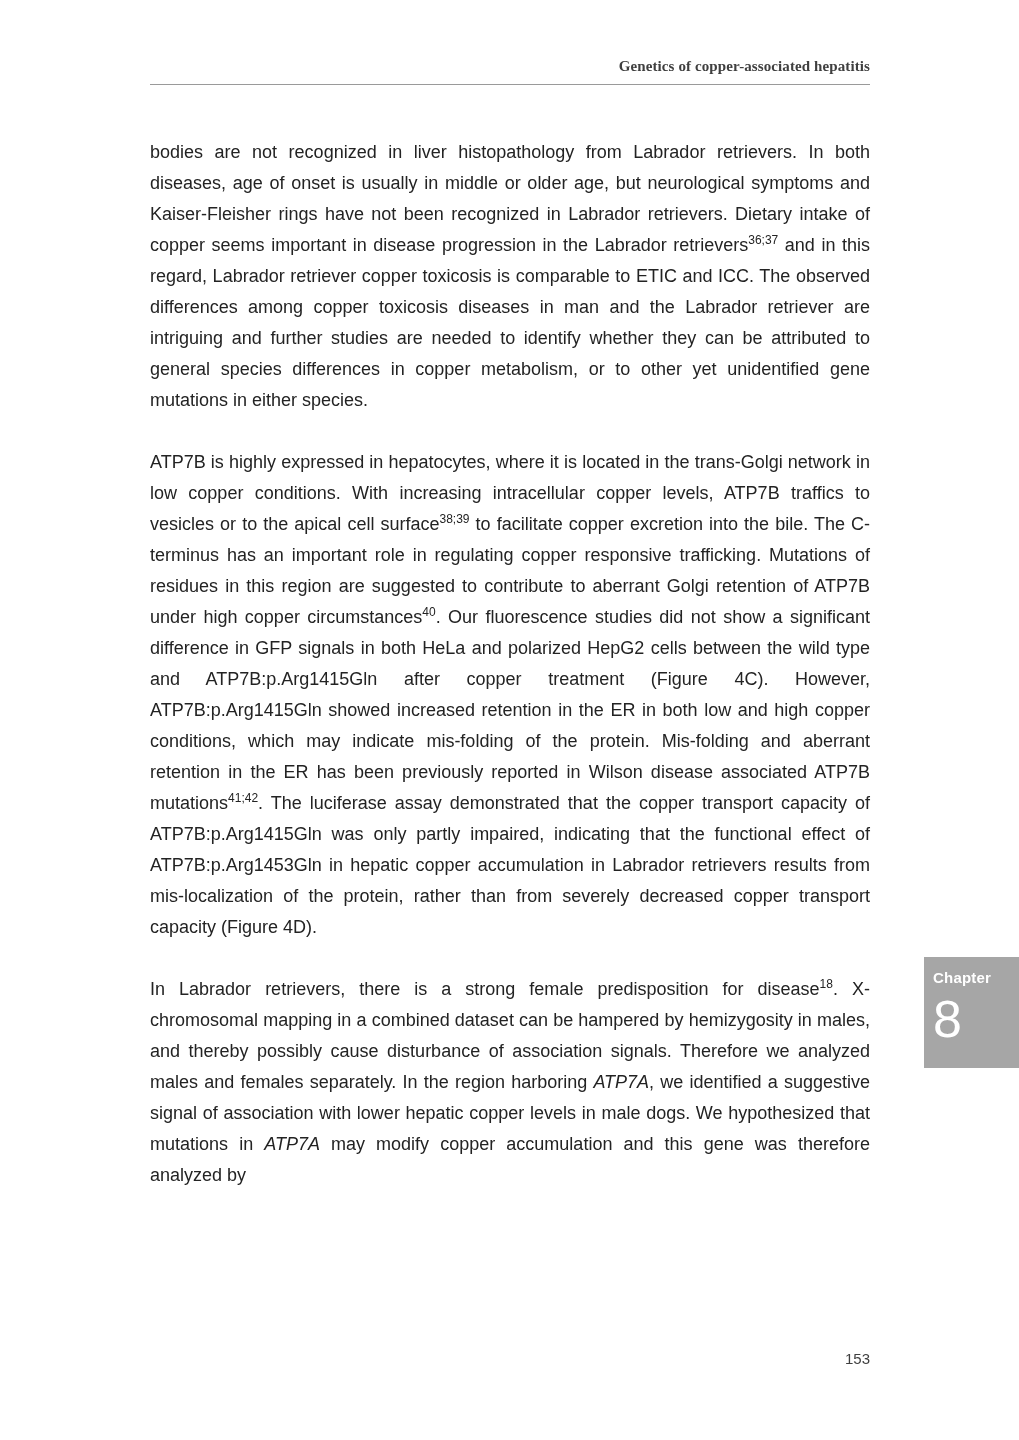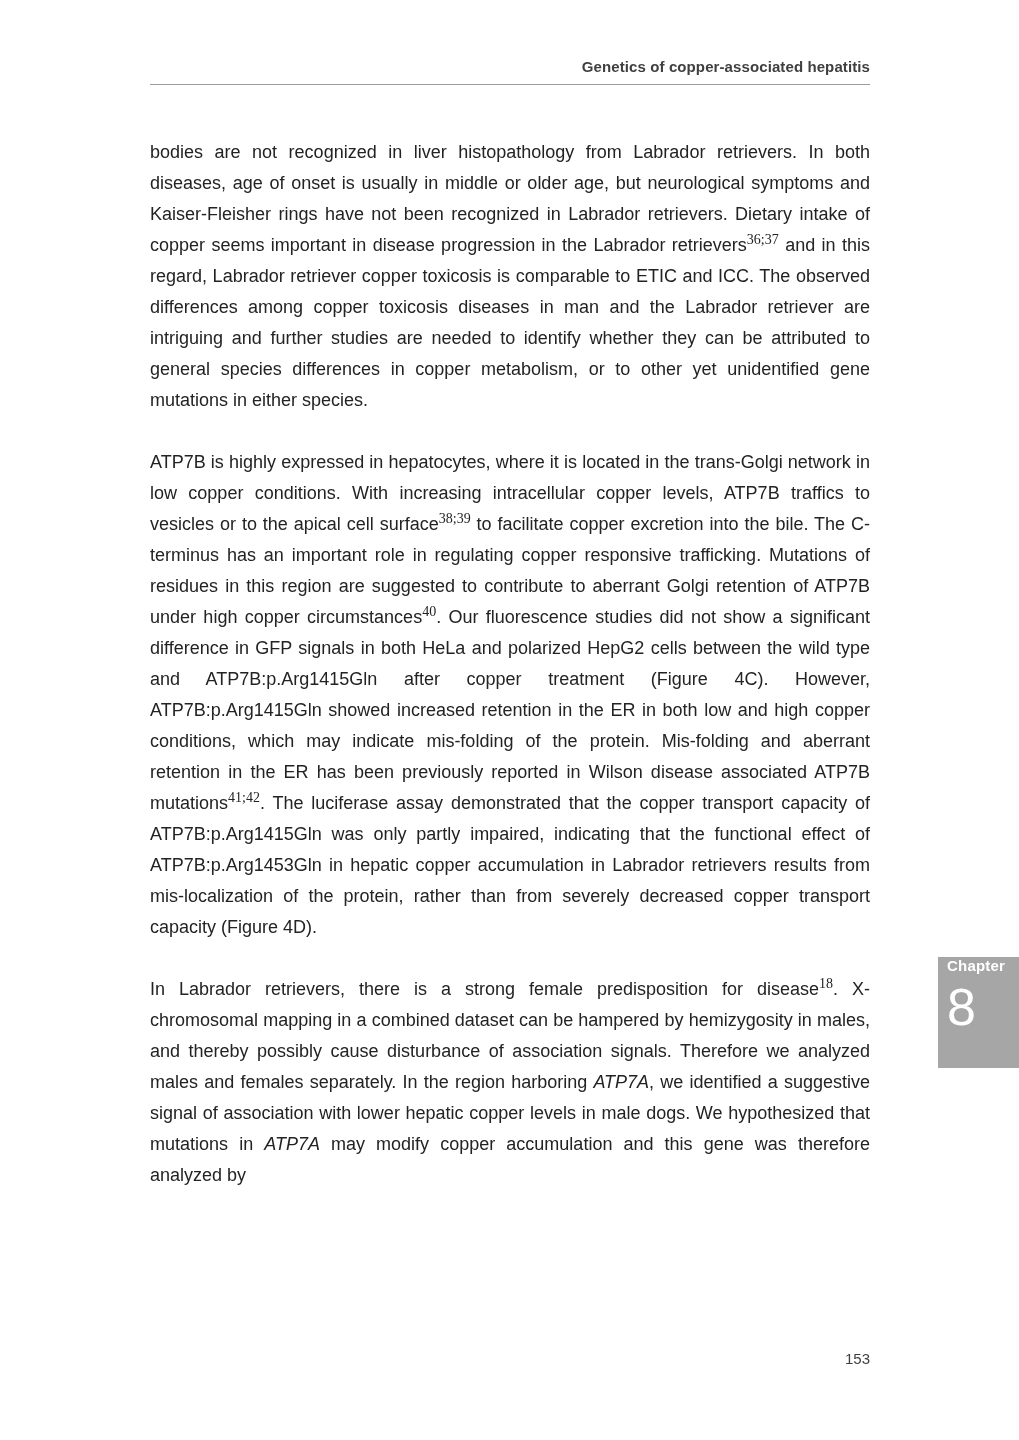--- a/index.html
+++ b/index.html
@@ -21,52 +21,52 @@
     width: 720px;
     top: 0;
   }
   .running-head {
     margin-top: 58px;
     text-align: right;
     font-size: 15px;
     font-weight: 700;
     color: #3f3f3f;
     letter-spacing: 0.1px;
+    font-family: Liberation Serif, serif;
   }
   .header-rule {
     border: none;
     border-top: 1px solid #9a9a9a;
     margin: 9px 0 0 0;
     height: 0;
   }
   .body-text {
     margin-top: 52px;
     font-size: 18px;
     line-height: 31px;
     color: #232323;
     text-align: justify;
   }
   .body-text p { margin: 0 0 31px 0; }
   .body-text sup {
-    font-size: 14px;
+    font-size: 12px;
     line-height: 0;
     vertical-align: super;
     letter-spacing: 0;
-    font-family: Liberation Serif, serif;
   }
   .body-text i { font-style: italic; }
   .chapter-tab {
     position: absolute;
     right: 0;
     top: 957px;
-    width: 81px;
+    width: 95px;
     height: 111px;
     background: #a6a6a6;
     color: #ffffff;
-    padding: 0 8px 0 9px;
+    padding: 12px 8px 0 9px;
   }
   .chapter-label {
     display: block;
     font-size: 15px;
     font-weight: 700;
     letter-spacing: 0.2px;
   }
   .chapter-number {
     display: block;
     font-size: 52px;

